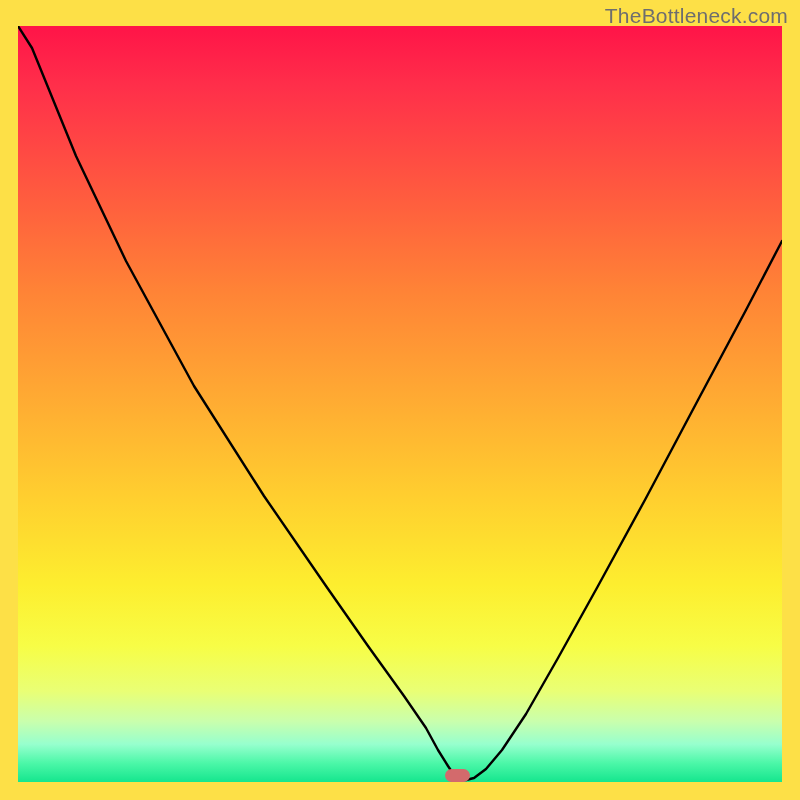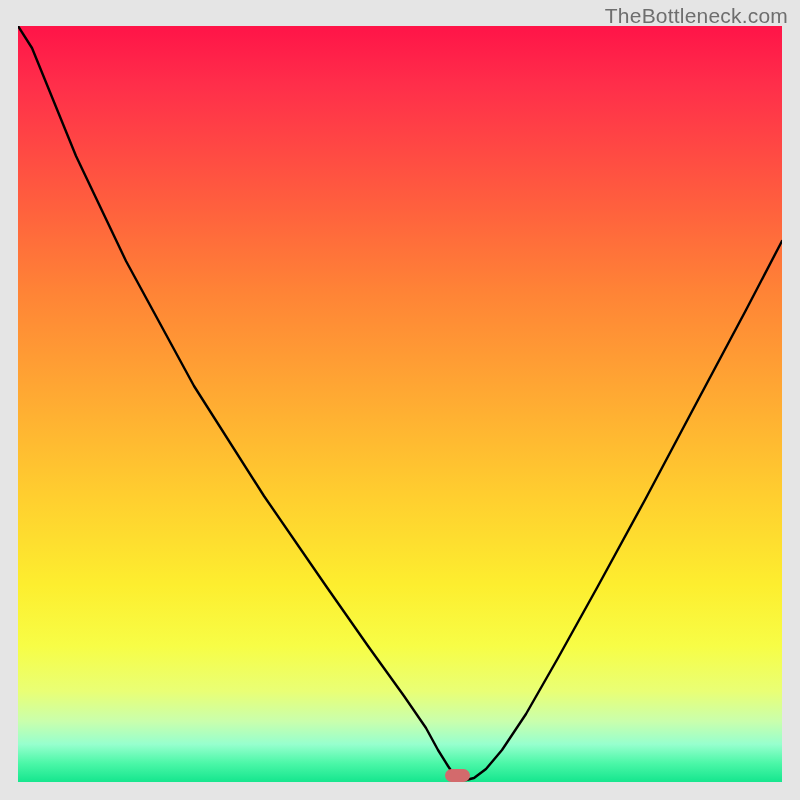--- a/index.html
+++ b/index.html
@@ -8,21 +8,21 @@
     width: 800px;
     height: 800px;
     background: #000;
     overflow: hidden;
     font-family: Arial, Helvetica, sans-serif;
   }
   .frame {
     position: relative;
     width: 800px;
     height: 800px;
-    background: #e5e5e5;
+    background: #fde047;
   }
   .watermark {
     position: absolute;
     top: 4px;
     right: 12px;
     color: #6e6e6e;
     font-size: 21px;
     letter-spacing: 0.2px;
     z-index: 10;
     font-weight: 500;

